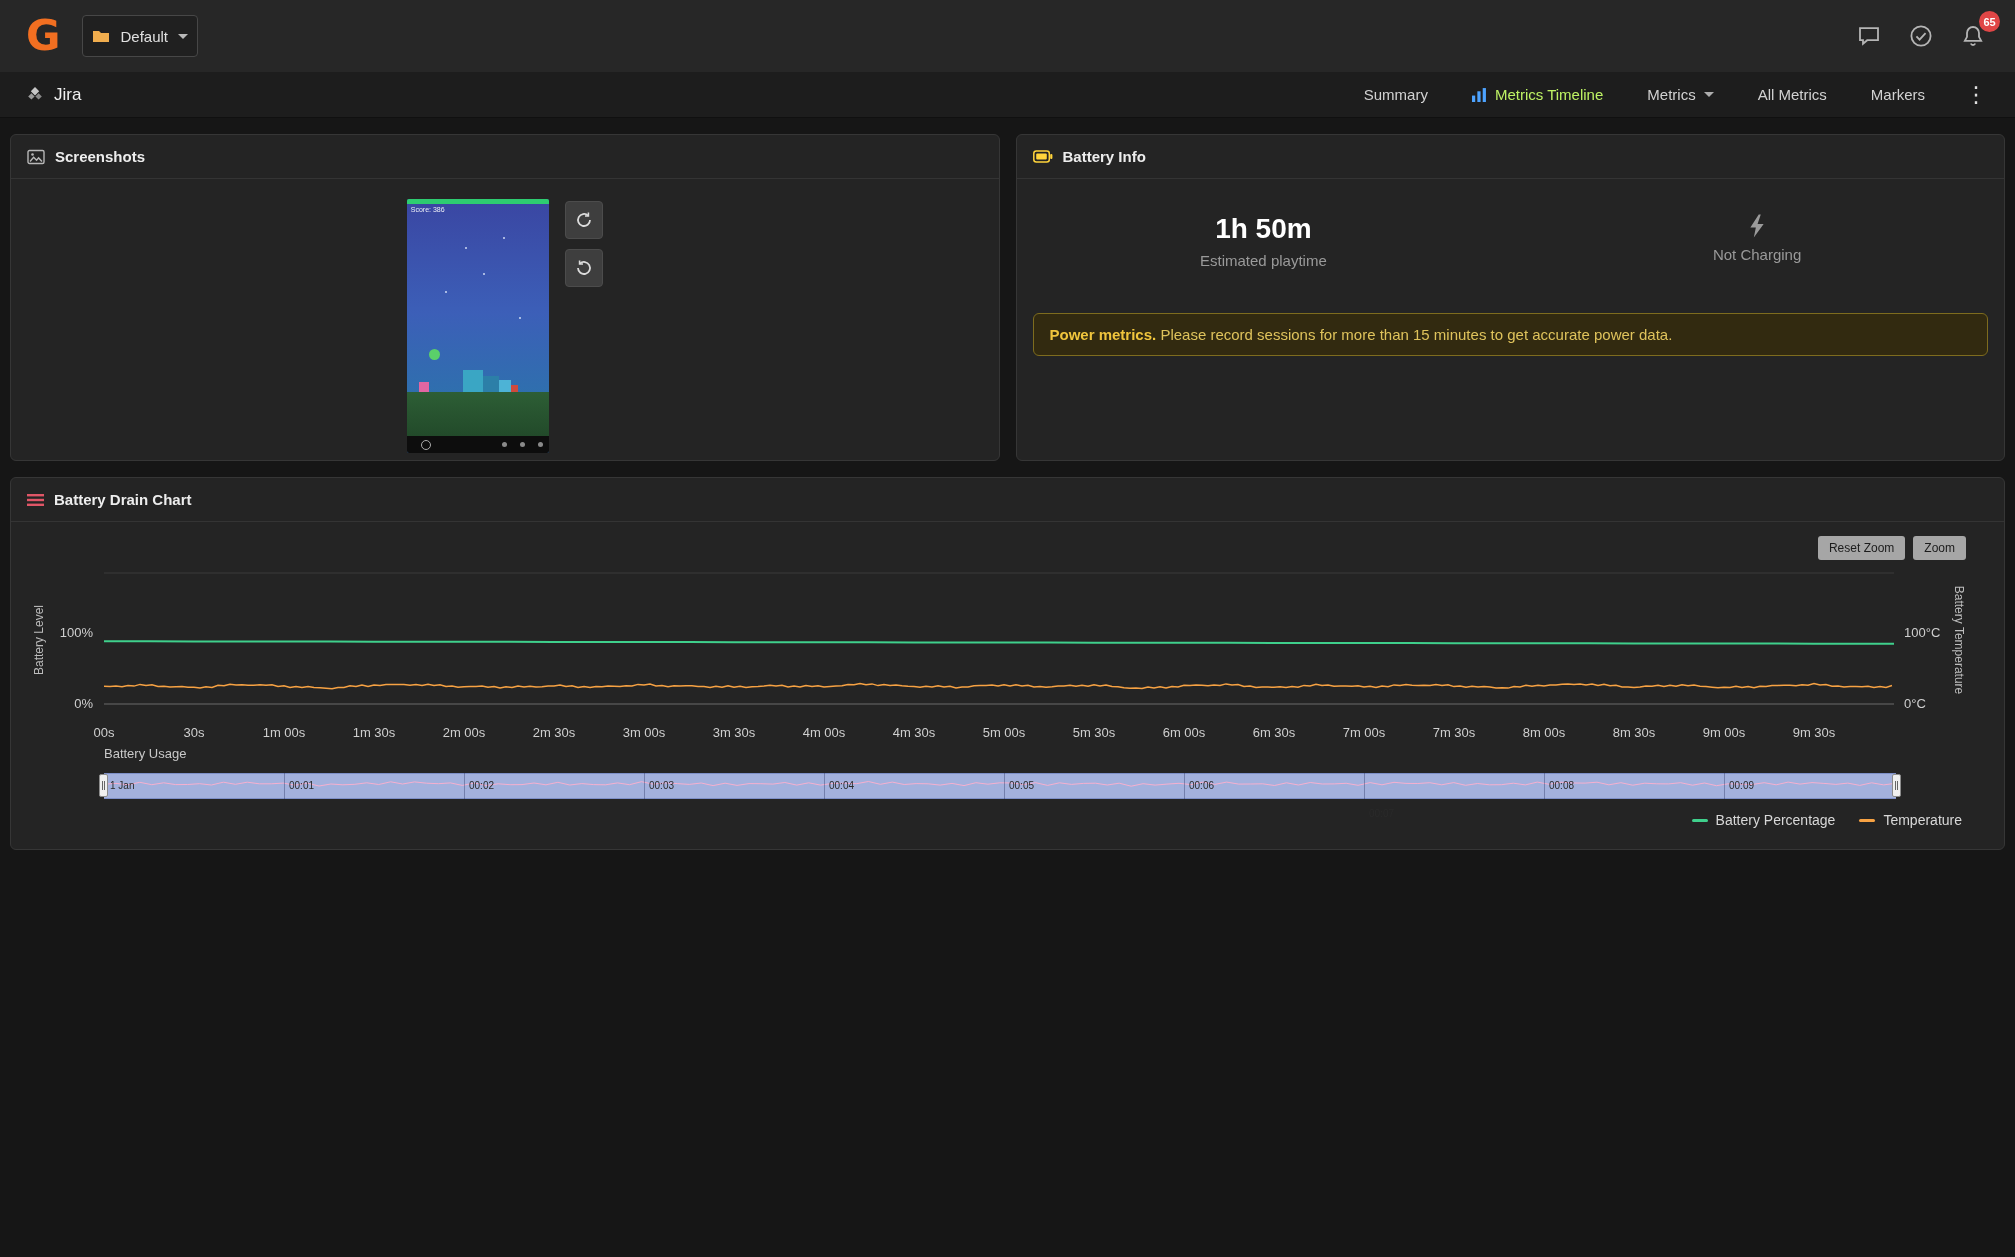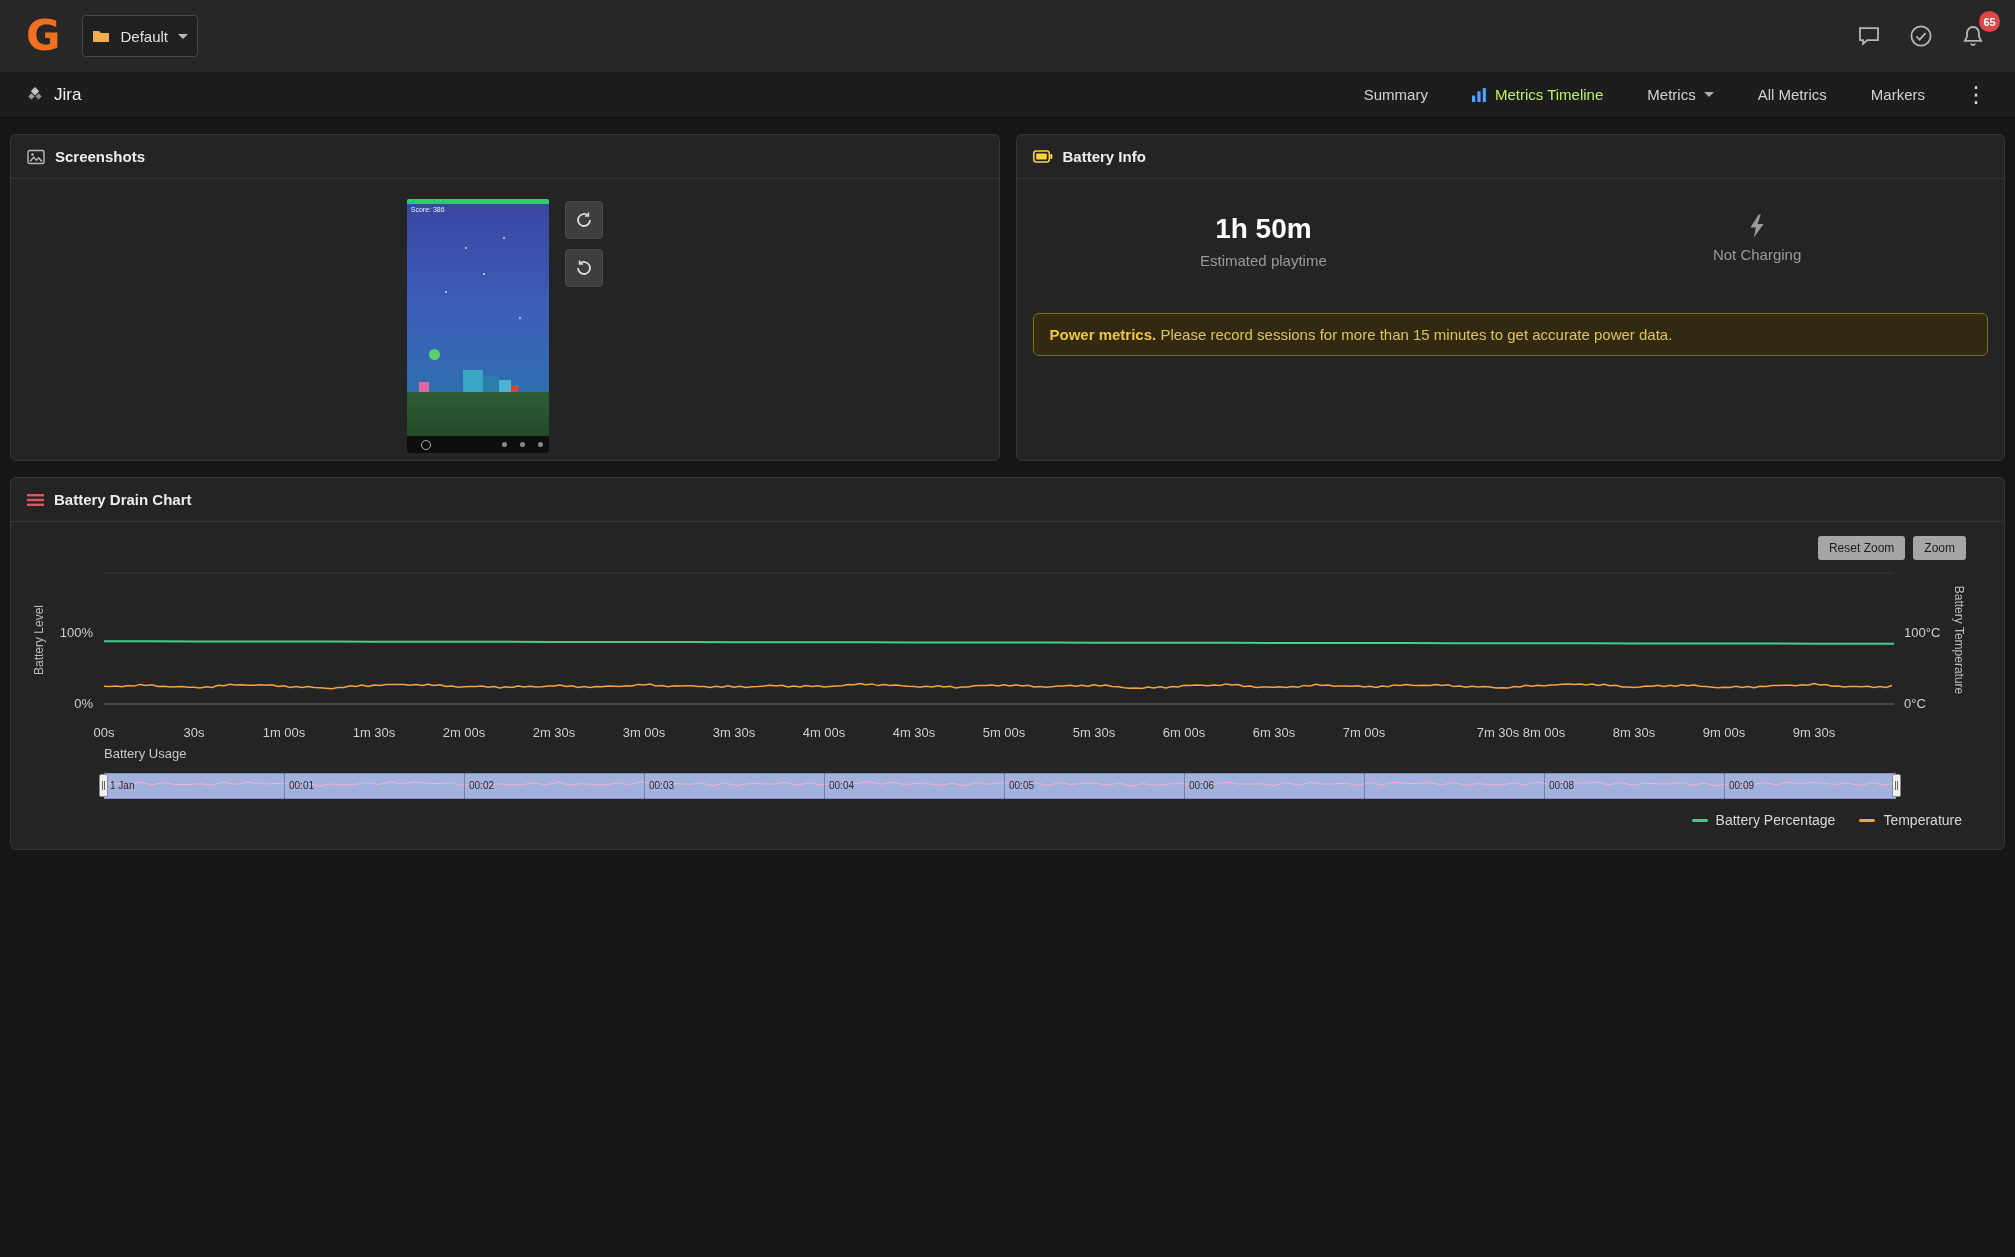--- a/index.html
+++ b/index.html
@@ -311,21 +311,21 @@
           <span class="xtick" style="left: 450px;">2m 30s</span>
           <span class="xtick" style="left: 540px;">3m 00s</span>
           <span class="xtick" style="left: 630px;">3m 30s</span>
           <span class="xtick" style="left: 720px;">4m 00s</span>
           <span class="xtick" style="left: 810px;">4m 30s</span>
           <span class="xtick" style="left: 900px;">5m 00s</span>
           <span class="xtick" style="left: 990px;">5m 30s</span>
           <span class="xtick" style="left: 1080px;">6m 00s</span>
           <span class="xtick" style="left: 1170px;">6m 30s</span>
           <span class="xtick" style="left: 1260px;">7m 00s</span>
-          <span class="xtick" style="left: 1350px; margin-left: 44px;">7m 30s</span>
+          <span class="xtick" style="left: 1350px;">7m 30s</span>
           <span class="xtick" style="left: 1440px;">8m 00s</span>
           <span class="xtick" style="left: 1530px;">8m 30s</span>
           <span class="xtick" style="left: 1620px;">9m 00s</span>
           <span class="xtick" style="left: 1710px;">9m 30s</span>
         </div>
       <div id="x-axis-title">Battery Usage</div>
 
       <div id="navigator">
         <svg id="nav-svg" width="1792" height="26">
             <path d="M0.0 11.2 L11.9 10.4 L23.9 11.8 L35.8 9.3 L47.8 11.7 L59.7 9.8 L71.7 11.6 L83.6 11.5 L95.6 10.7 L107.5 12.0 L119.4 9.2 L131.4 11.3 L143.3 9.2 L155.3 10.8 L167.2 10.8 L179.2 10.1 L191.1 12.2 L203.0 10.1 L215.0 13.0 L226.9 11.0 L238.9 11.8 L250.8 11.3 L262.8 9.8 L274.7 11.5 L286.7 8.8 L298.6 11.0 L310.5 8.9 L322.5 10.2 L334.4 10.7 L346.4 9.9 L358.3 12.4 L370.3 10.0 L382.2 12.5 L394.2 10.8 L406.1 11.7 L418.0 11.6 L430.0 10.0 L441.9 11.8 L453.9 9.3 L465.8 12.0 L477.8 10.6 L489.7 11.6 L501.6 11.8 L513.6 9.9 L525.5 11.7 L537.5 8.7 L549.4 11.2 L561.4 9.9 L573.3 10.6 L585.3 11.4 L597.2 10.0 L609.1 12.6 L621.1 10.2 L633.0 12.4 L645.0 10.6 L656.9 10.7 L668.9 11.1 L680.8 9.5 L692.8 12.1 L704.7 9.8 L716.6 12.1 L728.6 10.4 L740.5 10.2 L752.5 10.7 L764.4 8.5 L776.4 11.3 L788.3 9.1 L800.2 11.5 L812.2 10.6 L824.1 10.8 L836.1 12.1 L848.0 10.4 L860.0 12.6 L871.9 9.7 L883.9 11.2 L895.8 9.8 L907.7 10.0 L919.7 11.5 L931.6 9.7 L943.6 12.4 L955.5 9.8 L967.5 11.4 L979.4 10.4 L991.4 10.2 L1003.3 12.0 L1015.2 10.2 L1027.2 13.2 L1039.1 10.7 L1051.1 12.1 L1063.0 11.1 L1075.0 10.3 L1086.9 11.6 L1098.8 9.1 L1110.8 11.4 L1122.7 9.1 L1134.7 11.1 L1146.6 11.0 L1158.6 10.8 L1170.5 12.5 L1182.5 9.8 L1194.4 12.0 L1206.3 9.5 L1218.3 11.0 L1230.2 10.9 L1242.2 10.3 L1254.1 12.3 L1266.1 9.6 L1278.0 11.8 L1290.0 9.3 L1301.9 10.4 L1313.8 10.5 L1325.8 9.7 L1337.7 11.8 L1349.7 9.6 L1361.6 12.3 L1373.6 10.5 L1385.5 11.8 L1397.4 11.7 L1409.4 10.2 L1421.3 11.9 L1433.3 9.1 L1445.2 11.3 L1457.2 9.2 L1469.1 10.0 L1481.1 10.1 L1493.0 9.2 L1504.9 11.8 L1516.9 9.7 L1528.8 12.2 L1540.8 10.2 L1552.7 10.8 L1564.7 10.9 L1576.6 9.7 L1588.6 12.2 L1600.5 10.0 L1612.4 12.7 L1624.4 10.8 L1636.3 11.2 L1648.3 11.5 L1660.2 9.7 L1672.2 11.8 L1684.1 9.1 L1696.0 11.1 L1708.0 9.6 L1719.9 10.4 L1731.9 11.4 L1743.8 10.1 L1755.8 12.4 L1767.7 9.8 L1779.7 11.9 L1791.6 10.3 " fill="none" stroke="rgba(255,175,205,0.9)" stroke-width="1"></path>

